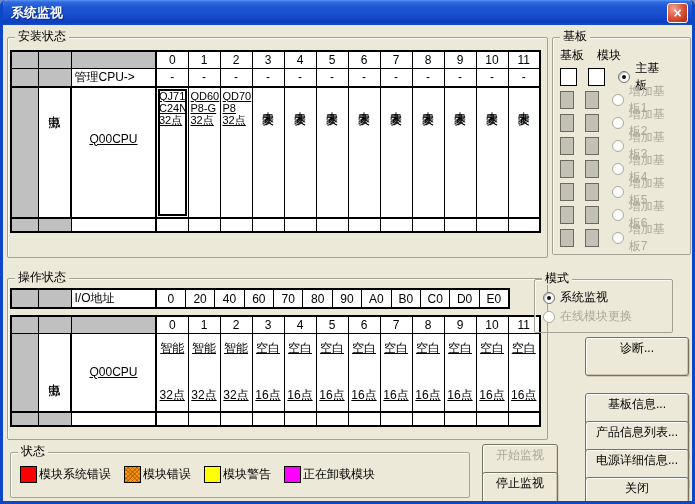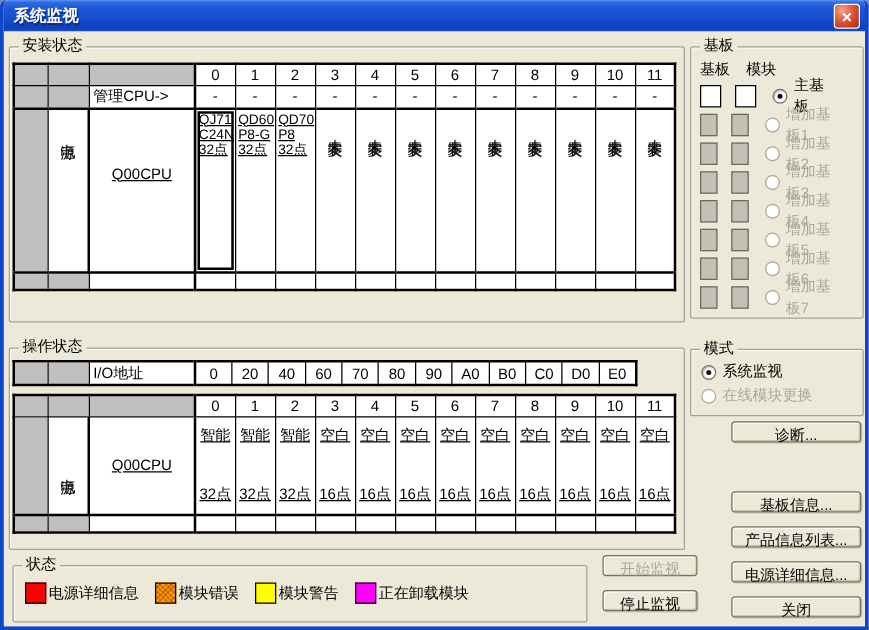--- a/index.html
+++ b/index.html
@@ -40,21 +40,21 @@
   .bb-head{position:absolute;top:9px;left:7px;display:flex;gap:13px;}
   .bb-rows{position:absolute;top:27px;left:7px;right:21px;}
   .bb-row{display:flex;align-items:center;height:23px;}
   .bb-sq{width:18px;height:18px;box-sizing:border-box;border:1px solid #000;background:#fff;margin-right:11px;}
   .bb-sq.off{background:#C3C0B5;border-color:#6a6a5e;}
   .radio{width:12px;height:12px;box-sizing:border-box;border:1px solid #707070;border-radius:50%;
     background:#fff;position:relative;margin:0 5px 0 2px;box-shadow:inset 1px 1px 1px rgba(0,0,0,.25);flex:0 0 auto;}
   .radio.sel::after{content:"";position:absolute;left:3px;top:3px;width:4px;height:4px;border-radius:50%;background:#111;}
   .radio.dis{border-color:#ACA899;box-shadow:none;}
   .dis-label{color:#ACA899;}
-  .btn{position:absolute;width:104px;height:17px;box-sizing:border-box;background:#ECE9D8;
+  .btn{position:absolute;width:104px;height:39px;box-sizing:border-box;background:#ECE9D8;
     border:1px solid #75735f;border-radius:3px;text-align:center;line-height:21px;font-size:12px;cursor:pointer;
     box-shadow:inset 1px 1px 0 #fff,inset -1px -1px 0 #c9c5ae,1px 1px 0 rgba(0,0,0,.12);}
   .btn.disabled{color:#ACA899;cursor:default;box-shadow:inset 1px 1px 0 #fff,inset -1px -1px 0 #d9d5c0;}
   .legend{position:absolute;left:9px;top:13px;display:flex;align-items:center;}
   .sw{width:17px;height:17px;box-sizing:border-box;border:1px solid #000;margin-right:2px;flex:0 0 auto;}
   .sw.hatch{background-image:repeating-linear-gradient(45deg,rgba(140,60,0,.45) 0 1px,transparent 1px 3px),
     repeating-linear-gradient(-45deg,rgba(140,60,0,.45) 0 1px,transparent 1px 3px);}
   .leg-label{margin-right:13px;}
   .mode-rows{position:absolute;top:8px;left:6px;}
   .mode-row{display:flex;align-items:center;height:19px;}
@@ -347,21 +347,21 @@
       <td></td>
           <td></td>
       <td></td>
           <td></td>
       <td></td>
           <td></td>
     </tr>
   </tbody>
     </table>
 
-  <div class="groupbox" style="left:549px;top:279px;width:137px;height:52px;">
+  <div class="groupbox" style="left:531px;top:279px;width:137px;height:52px;">
     <span class="grouplabel">模式</span>
     <div class="mode-rows">
       <div class="mode-row">
         <span class="radio sel"></span>
         <span>系统监视</span>
       </div>
       <div class="mode-row">
         <span class="radio dis"></span>
         <span class="dis-label">在线模块更换</span>
       </div>
@@ -374,21 +374,21 @@
   <div class="btn" style="left:582px;top:449px;">电源详细信息...</div>
   <div class="btn" style="left:582px;top:477px;">关闭</div>
 
   <div class="btn disabled" style="left:479px;top:444px;width:76px;">开始监视</div>
   <div class="btn" style="left:479px;top:472px;width:76px;">停止监视</div>
 
   <div class="groupbox" style="left:7px;top:452px;width:458px;height:44px;">
     <span class="grouplabel">状态</span>
     <div class="legend">
       <span class="sw" style="background-color: rgb(255, 0, 0);"></span>
-      <span class="leg-label">电源详细信息</span>
+      <span class="leg-label">模块系统错误</span>
       <span class="sw hatch" style="background-color: rgb(255, 153, 0);"></span>
       <span class="leg-label">模块错误</span>
       <span class="sw" style="background-color: rgb(255, 255, 0);"></span>
       <span class="leg-label">模块警告</span>
       <span class="sw" style="background-color: rgb(255, 0, 255);"></span>
       <span class="leg-label">正在卸载模块</span>
     </div>
   </div>
 
 </div>

